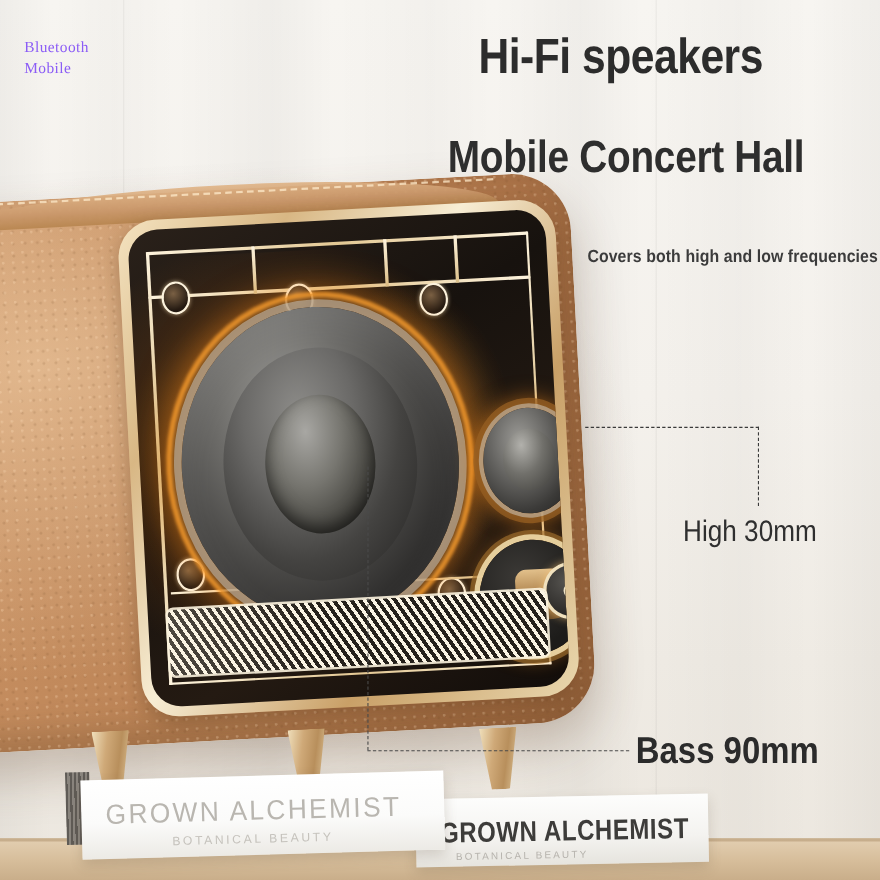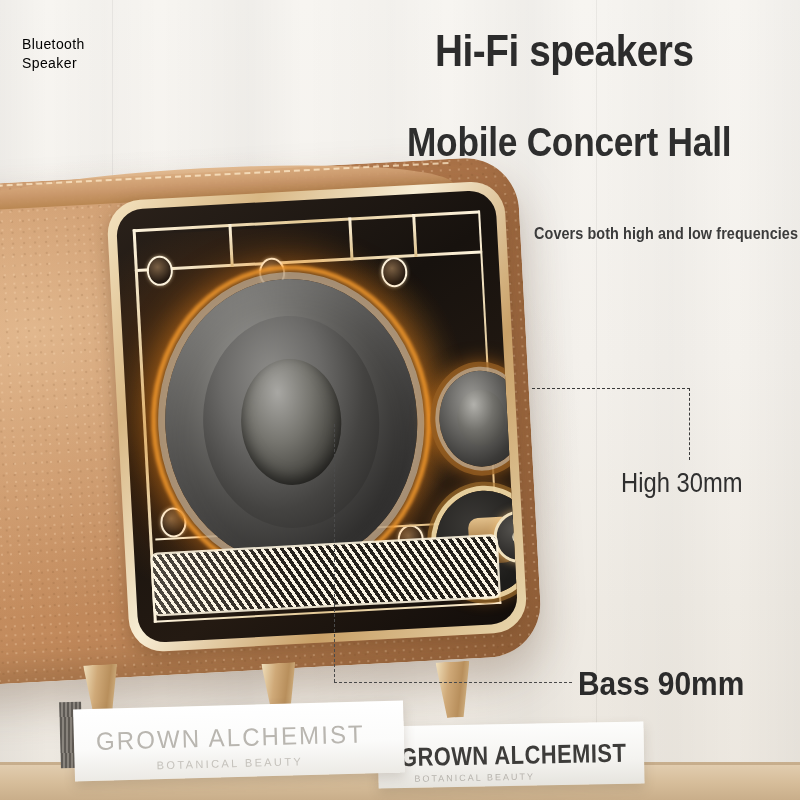--- a/index.html
+++ b/index.html
@@ -22,22 +22,22 @@
         rgba(0,0,0,.022) 84%, rgba(255,255,255,0) 92%,
         rgba(0,0,0,.03) 100%),
       linear-gradient(180deg,#f7f5f1 0%,#f4f1ec 45%,#efebe4 75%,#ece7df 100%);
   }
   .bg-seam{position:absolute;top:0;bottom:0;width:1px;background:rgba(0,0,0,.05);}
   .bg-shadow{position:absolute;left:0;top:120px;width:620px;height:560px;
     background:radial-gradient(ellipse at 30% 55%, rgba(120,95,70,.13), rgba(120,95,70,0) 65%);}
 
   
   .brand{position:absolute;left:22px;top:35px;
-    font-family:Liberation Sans, sans-serif;font-size:14px;line-height:1.35;
-    color:#000000;letter-spacing:.4px;}
+    font-family:Liberation Serif, serif;font-size:14px;line-height:1.35;
+    color:#8b5cf6;letter-spacing:.4px;}
   .h1{position:absolute;left:435px;top:28px;
     font-size:45px;line-height:1;font-weight:700;color:#2c2c2c;
     letter-spacing:-.5px;transform:scaleX(.86);transform-origin:left center;
     white-space:nowrap;}
   .h2{position:absolute;left:407px;top:122px;
     font-size:41px;line-height:1;font-weight:700;color:#2e2e2e;
     letter-spacing:-.3px;transform:scaleX(.86);transform-origin:left center;
     white-space:nowrap;}
   .sub{position:absolute;left:534px;top:226px;
     font-size:16px;line-height:1;font-weight:600;color:#3b3b3b;
@@ -279,21 +279,21 @@
     <div class="t2">BOTANICAL BEAUTY</div>
   </div>
 
   <div class="book1">
     <div class="t1">GROWN ALCHEMIST</div>
     <div class="t2">BOTANICAL BEAUTY</div>
   </div>
 
   <div class="brand">
     <div>Bluetooth</div>
-    <div>Speaker</div>
+    <div>Mobile</div>
   </div>
 
   <div class="h1">Hi-Fi speakers</div>
   <div class="h2">Mobile Concert Hall</div>
   <div class="sub">Covers both high and low frequencies</div>
 
   <div class="callout-high">High 30mm</div>
   <div class="callout-bass">Bass 90mm</div>
 
 </div>

